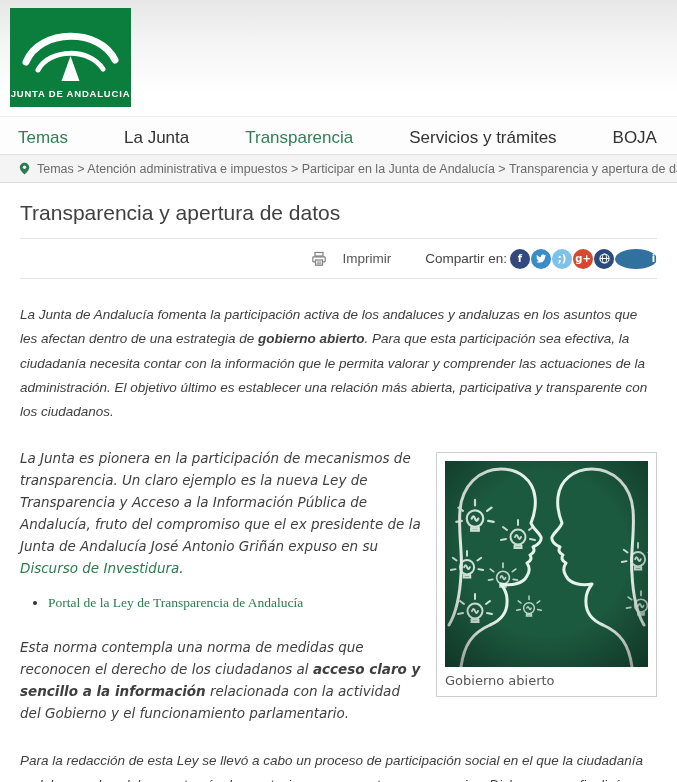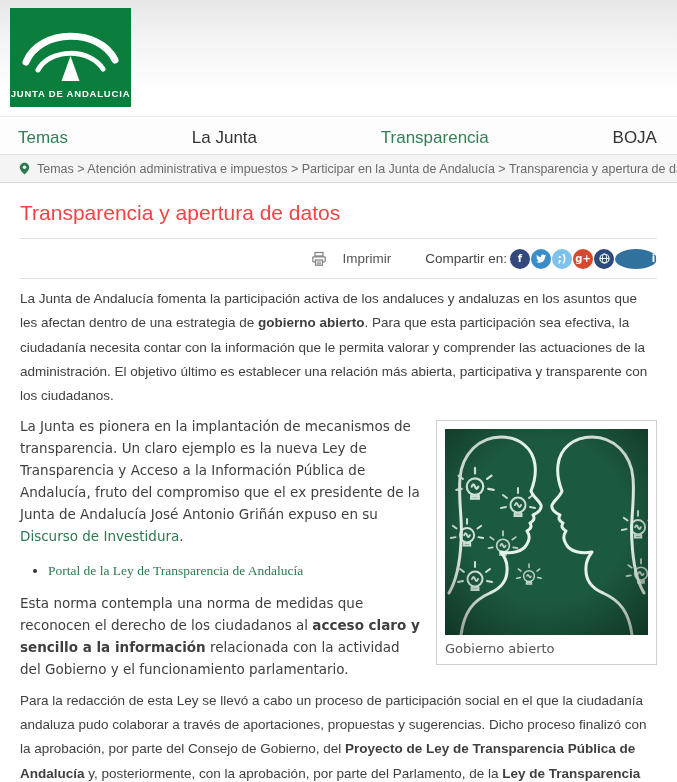--- a/index.html
+++ b/index.html
@@ -23,37 +23,37 @@
   .nav-item.active { color:#318055; }
   
   .breadcrumb {
     height:29px; background:#f4f4f4; border-top:1px solid #e0e0e0; border-bottom:1px solid #dadada;
     display:flex; align-items:center; padding:0 0 0 18px; white-space:nowrap; overflow:hidden;
   }
   .breadcrumb svg { flex:0 0 auto; margin-right:6px; }
   .crumb-trail { font-size:12.5px; color:#6b6b6b; text-decoration:none; }
   
   .content { padding:0 20px; }
-  h1.page-title { margin-top:18px; font-size:21px; font-weight:400; color:#ef4444; letter-spacing:0; }
+  h1.page-title { margin-top:18px; font-size:21px; font-weight:400; color:#404040; letter-spacing:0; }
   .rule { border:none; border-top:1px solid #e3e3e3; margin-top:13px; }
   .actions-row {
     height:40px; display:flex; align-items:center; justify-content:flex-end; gap:34px;
     border-bottom:1px solid #e3e3e3;
   }
   .print-btn { display:flex; align-items:center; gap:15px; color:#555; font-size:13.5px; cursor:pointer; }
   .share-group { display:flex; align-items:center; gap:1px; }
   .share-label { font-size:13.5px; color:#444; margin-right:2px; }
   .s-icon {
     width:20px; height:20px; border-radius:50%; color:#fff; cursor:pointer;
     display:flex; align-items:center; justify-content:center;
     font-size:10px; font-weight:bold; font-family:"DejaVu Sans", sans-serif; line-height:1;
   }
   .s-icon svg { display:block; }
   
-  .para { font-size:13.5px; line-height:1.8; color:#3f3f3f; margin-top:8px; }
+  .para { font-size:13.5px; line-height:1.8; color:#3f3f3f; margin-top:24px;font-style:italic; }
   .para-wide { font-family:"DejaVu Sans", sans-serif; font-size:13.5px; line-height:1.62; }
   .b { font-weight:bold; }
   a.green-link { color:#2c7a4f; text-decoration:none; cursor:pointer; }
   .article { margin-top:4px; }
   figure.photo-box {
     float:right; width:221px; margin:4px 0 12px 14px;
     border:1px solid #cfcfcf; background:#fff; padding:8px;
   }
   figure.photo-box svg.chalk { display:block; width:203px; height:206px; }
   figcaption {
@@ -75,20 +75,21 @@
       <path d="M 60.5 48 L 51.5 73 L 69.5 73 Z" fill="#ffffff"></path>
       <text x="60.5" y="89" text-anchor="middle" font-family="Liberation Sans, sans-serif" font-size="9.5" font-weight="bold" letter-spacing="0.8" fill="#ffffff">JUNTA DE ANDALUCIA</text>
     </svg>
   </a>
 </div>
 
 <div class="navbar">
   <a class="nav-item active">Temas</a>
   <a class="nav-item">La Junta</a>
   <a class="nav-item active">Transparencia</a>
+  <a class="nav-item">Servicios y trámites</a>
   <a class="nav-item">BOJA</a>
 </div>
 
 <div class="breadcrumb">
   <svg width="13" height="15" viewBox="0 0 16 16">
     <path d="M8 0.8 C4.8 0.8 2.2 3.4 2.2 6.6 c0 4.4 5.8 8.8 5.8 8.8 s5.8-4.4 5.8-8.8 C13.8 3.4 11.2 0.8 8 0.8 z" fill="#2c7a4f"></path>
     <circle cx="8" cy="6.4" r="2.1" fill="#f4f4f4"></circle>
   </svg>
   <a class="crumb-trail">Temas &gt; Atención administrativa e impuestos &gt; Participar en la Junta de Andalucía &gt; Transparencia y apertura de datos</a>
 </div>
@@ -173,21 +174,21 @@
         <use href="#bulb" transform="translate(58,120) scale(0.85)" opacity="0.8"></use>
         <use href="#bulb" transform="translate(30,154)" opacity="0.9"></use>
         <use href="#bulb" transform="translate(84,150) scale(0.72)" opacity="0.8"></use>
         <use href="#bulb" transform="translate(193,102) scale(0.95)" opacity="0.85"></use>
         <use href="#bulb" transform="translate(196,148) scale(0.85)" opacity="0.8"></use>
         <rect width="203" height="206" fill="url(#vg)"></rect>
       </svg>
       <figcaption>Gobierno abierto</figcaption>
     </figure>
 
-    <p class="para para-wide"><span>La Junta es pionera en la implantación de mecanismos de transparencia. Un claro ejemplo es la nueva Ley de Transparencia y Acceso a la Información Pública de Andalucía, fruto del compromiso que el ex presidente de la Junta de Andalucía José Antonio Griñán expuso en su </span><a class="green-link">Discurso de Investidura</a><span>.</span></p>
+    <p class="para para-wide"><span>La Junta es pionera en la participación de mecanismos de transparencia. Un claro ejemplo es la nueva Ley de Transparencia y Acceso a la Información Pública de Andalucía, fruto del compromiso que el ex presidente de la Junta de Andalucía José Antonio Griñán expuso en su </span><a class="green-link">Discurso de Investidura</a><span>.</span></p>
 
     <ul class="link-list">
       <li>
         <a class="green-link">Portal de la Ley de Transparencia de Andalucía</a>
       </li>
     </ul>
 
     <p class="para para-wide"><span>Esta norma contempla una norma de medidas que reconocen el derecho de los ciudadanos al </span><span class="b">acceso claro y sencillo a la información</span><span> relacionada con la actividad del Gobierno y el funcionamiento parlamentario.</span></p>
 
     <p class="para"><span>Para la redacción de esta Ley se llevó a cabo un proceso de participación social en el que la ciudadanía andaluza pudo colaborar a través de aportaciones, propuestas y sugerencias. Dicho proceso finalizó con la aprobación, por parte del Consejo de Gobierno, del </span><span class="b">Proyecto de Ley de Transparencia Pública de Andalucía</span><span> y, posteriormente, con la aprobación, por parte del Parlamento, de la </span><span class="b">Ley de Transparencia Pública de Andalucía.</span></p>

